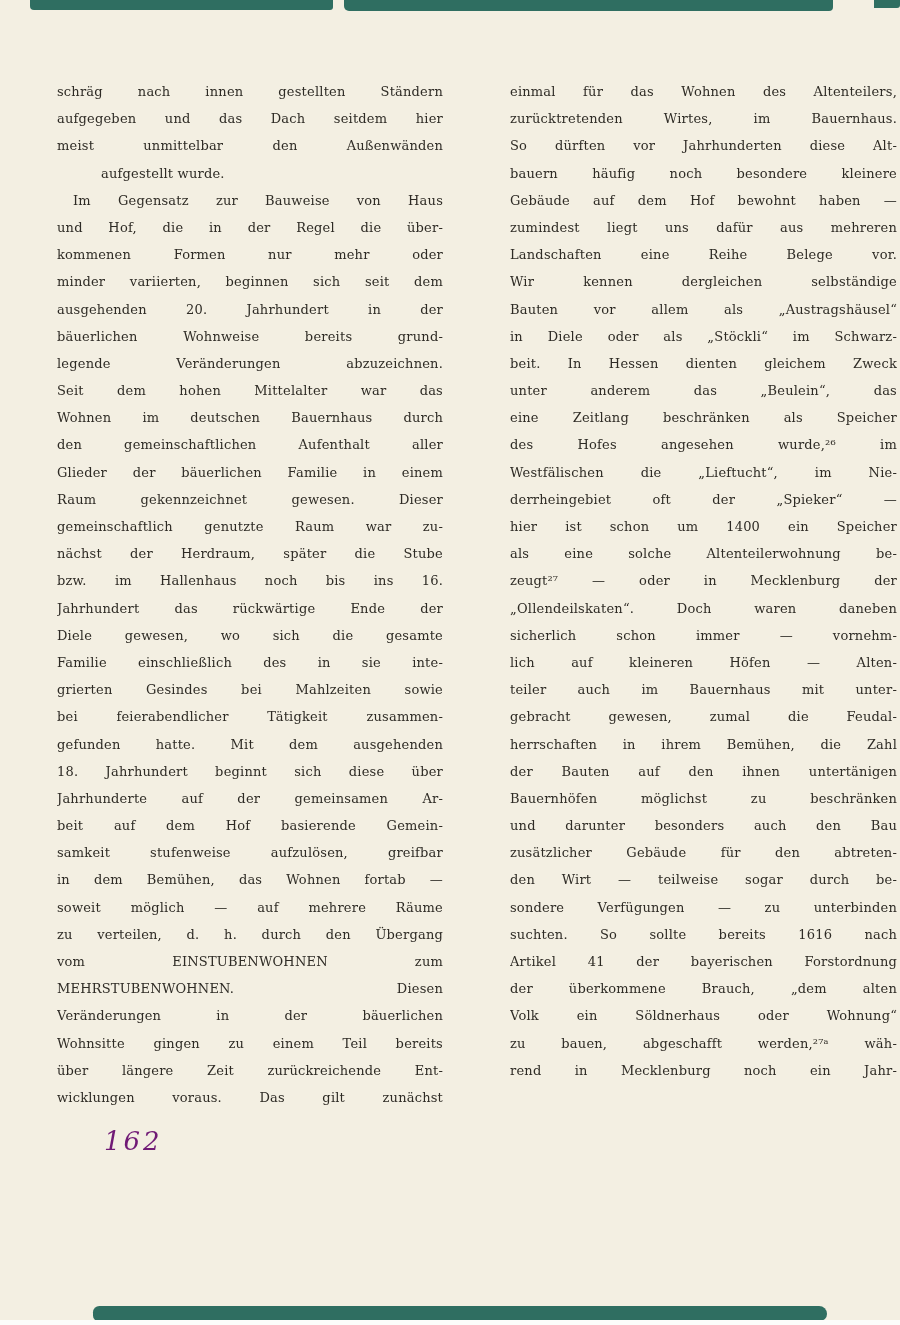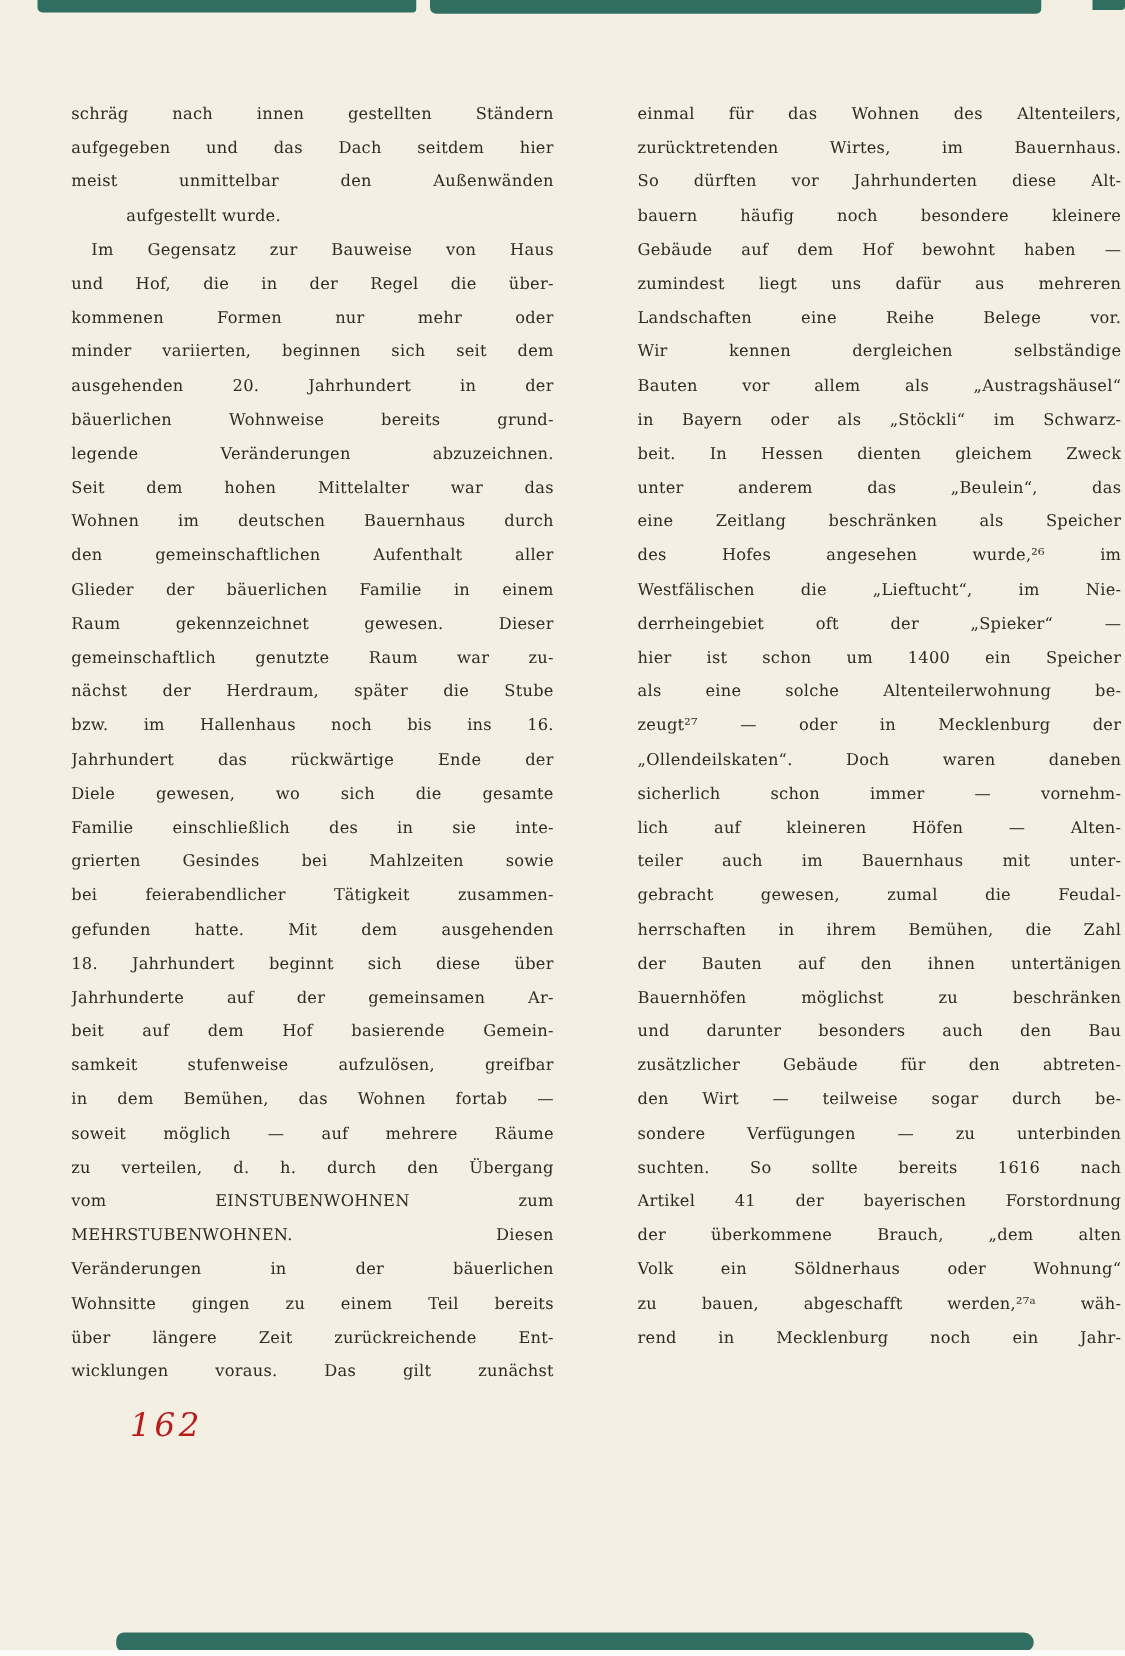--- a/index.html
+++ b/index.html
@@ -52,21 +52,21 @@
   }
   .line.flush  { text-align-last: left; margin-left: 44px; }
   .line.indent { padding-left: 16px; }
   .page-number {
     position: absolute;
     left: 104px;
     top: 1126px;
     font-size: 26px;
     font-style: italic;
     letter-spacing: 3px;
-    color: #b91c1c;
+    color: #701a75;
   }
 </style>
 </head>
 <body>
 
 <div class="page">
 
   <div class="edge edge-top-a"></div>
   <div class="edge edge-top-b"></div>
   <div class="edge edge-top-c"></div>
@@ -115,21 +115,21 @@
   <div class="col col-right">
       <div class="line">einmal für das Wohnen des Altenteilers,</div>
       <div class="line">zurücktretenden Wirtes, im Bauernhaus.</div>
       <div class="line">So dürften vor Jahrhunderten diese Alt-</div>
       <div class="line">bauern häufig noch besondere kleinere</div>
       <div class="line">Gebäude auf dem Hof bewohnt haben —</div>
       <div class="line">zumindest liegt uns dafür aus mehreren</div>
       <div class="line">Landschaften eine Reihe Belege vor.</div>
       <div class="line">Wir kennen dergleichen selbständige</div>
       <div class="line">Bauten vor allem als „Austragshäusel“</div>
-      <div class="line">in Bayern oder als „Stöckli“ im Schwarz-</div>
+      <div class="line">in Diele oder als „Stöckli“ im Schwarz-</div>
       <div class="line">beit. In Hessen dienten gleichem Zweck</div>
       <div class="line">unter anderem das „Beulein“, das</div>
       <div class="line">eine Zeitlang beschränken als Speicher</div>
       <div class="line">des Hofes angesehen wurde,²⁶ im</div>
       <div class="line">Westfälischen die „Lieftucht“, im Nie-</div>
       <div class="line">derrheingebiet oft der „Spieker“ —</div>
       <div class="line">hier ist schon um 1400 ein Speicher</div>
       <div class="line">als eine solche Altenteilerwohnung be-</div>
       <div class="line">zeugt²⁷ — oder in Mecklenburg der</div>
       <div class="line">„Ollendeilskaten“. Doch waren daneben</div>

